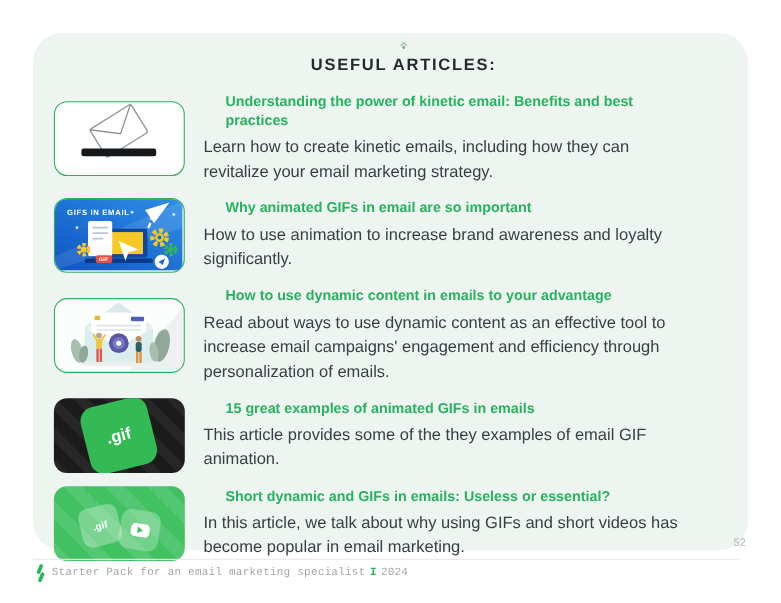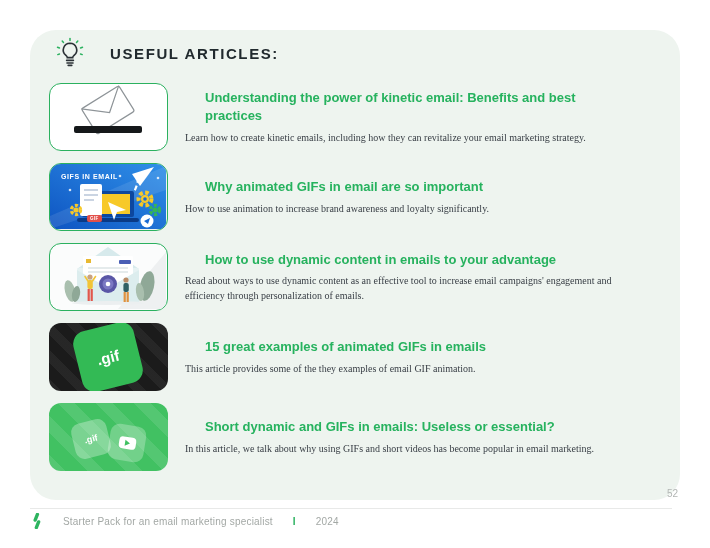--- a/index.html
+++ b/index.html
@@ -2,34 +2,34 @@
 <html><head>
 <meta charset="utf-8">
 <style>
   * { margin:0; padding:0; box-sizing:border-box; }
   html,body { width:710px; height:548px; background:#ffffff; overflow:hidden;
               font-family:"Liberation Sans", sans-serif; position:relative; }
 
   .card { position:absolute; left:30px; top:30px; width:650px; height:470px;
           background:#eef4ef; border-radius:26px; }
 
-  .header { display:flex; align-items:center; gap:24px; padding:8px 0 0 24px; height:38px; }
+  .header { display:flex; align-items:center; gap:6px; padding:8px 0 0 24px; height:38px;flex-direction:column; }
   .header-title { font-size:15px; font-weight:800; letter-spacing:1.6px; color:#212a2e; }
 
   .articles { padding:15px 0 0 19px; }
   .row { display:flex; align-items:center; gap:17px; margin-bottom:12px; min-height:68px; }
 
   .thumb { width:119px; height:68px; border-radius:12px; flex:none; position:relative;
            overflow:hidden; }
   .thumb svg { position:absolute; left:0; top:0; }
   .thumb-bordered { border:1.5px solid #2bb15f; }
 
   .txt { flex:1; padding-right:58px; }
   .a-title { color:#26b25e; font-weight:700; font-size:13px; line-height:1.35; margin-bottom:5px; cursor:pointer;margin-left:20px; }
-  .a-desc  { color:#383e45; font-size:10px; line-height:1.5;font-family:Liberation Serif, serif; }
+  .a-desc  { color:#383e45; font-size:15px; line-height:1.5; }
 
   
   .gifs-label { position:absolute; left:11px; top:9px; color:#fff; font-weight:800;
                 font-size:7px; letter-spacing:0.6px; }
   .gif-badge { position:absolute; left:37px; top:51px; background:#e2504a; color:#fff;
                font-size:4.5px; font-weight:800; padding:1px 3px; border-radius:2px; letter-spacing:0.4px;}
 
   
   .thumb-dark { background:#1b1b1b; }
   .thumb-dark::before { content:""; position:absolute; inset:0;
@@ -48,21 +48,21 @@
   .mini-card-gif { left:24px; top:18px; transform:rotate(-14deg); }
   .mini-card-gif span { color:#fff; font-weight:700; font-size:9px; transform:rotate(0deg); }
   .mini-card-play { left:60px; top:22px; transform:rotate(9deg); background:rgba(255,255,255,0.26); }
   .play-pill { width:17px; height:12px; background:#ffffff; border-radius:4px;
      display:flex; align-items:center; justify-content:center; }
   .play-tri { width:0; height:0; border-left:5px solid #41c162;
      border-top:3.5px solid transparent; border-bottom:3.5px solid transparent; margin-left:1px;}
 
   
   .footer-divider { position:absolute; left:30px; top:508px; width:642px; height:1px; background:#e8e9e8; }
-  .footer { position:absolute; left:30px; top:513px; display:flex; align-items:center; gap:20px; }
+  .footer { position:absolute; left:30px; top:513px; display:flex; align-items:center; gap:4px;font-family:Liberation Mono, monospace; }
   .footer-text { font-size:10px; color:#a3a8a5; letter-spacing:0.2px; }
   .footer-sep { font-size:10px; color:#2bb15f; font-weight:700; }
   .page-num { position:absolute; right:32px; top:488px; font-size:10px; color:#b2b6b4; }
 </style>
 </head>
 <body>
 
 <div class="card">
 
   <div class="header">

